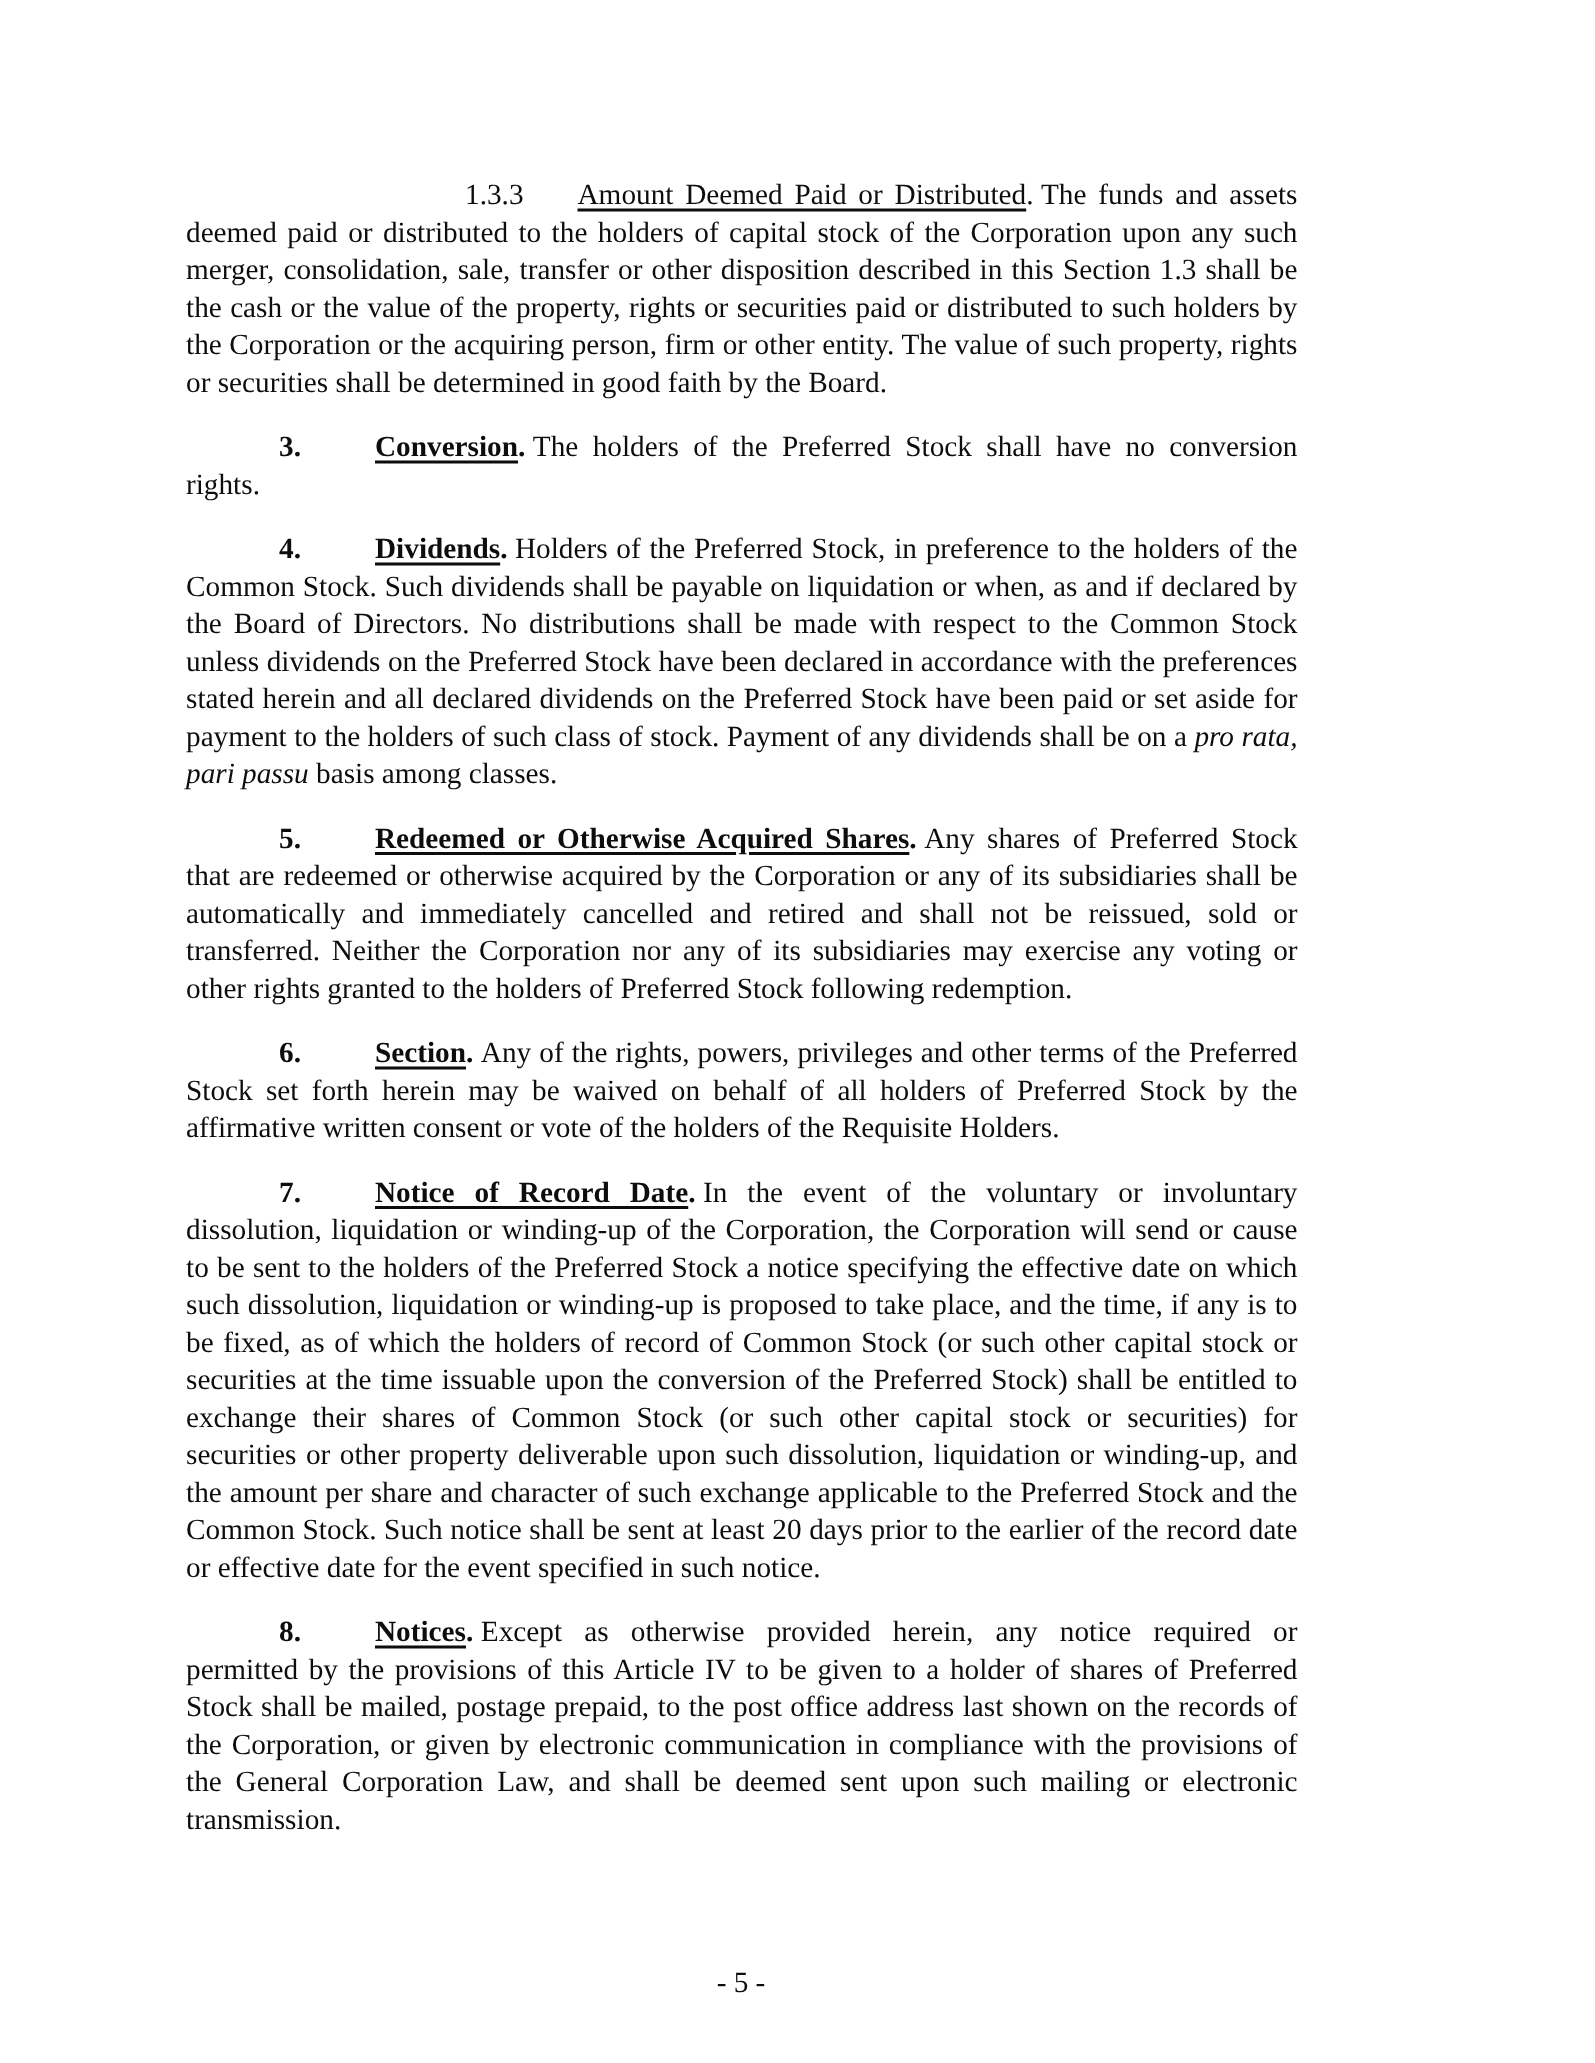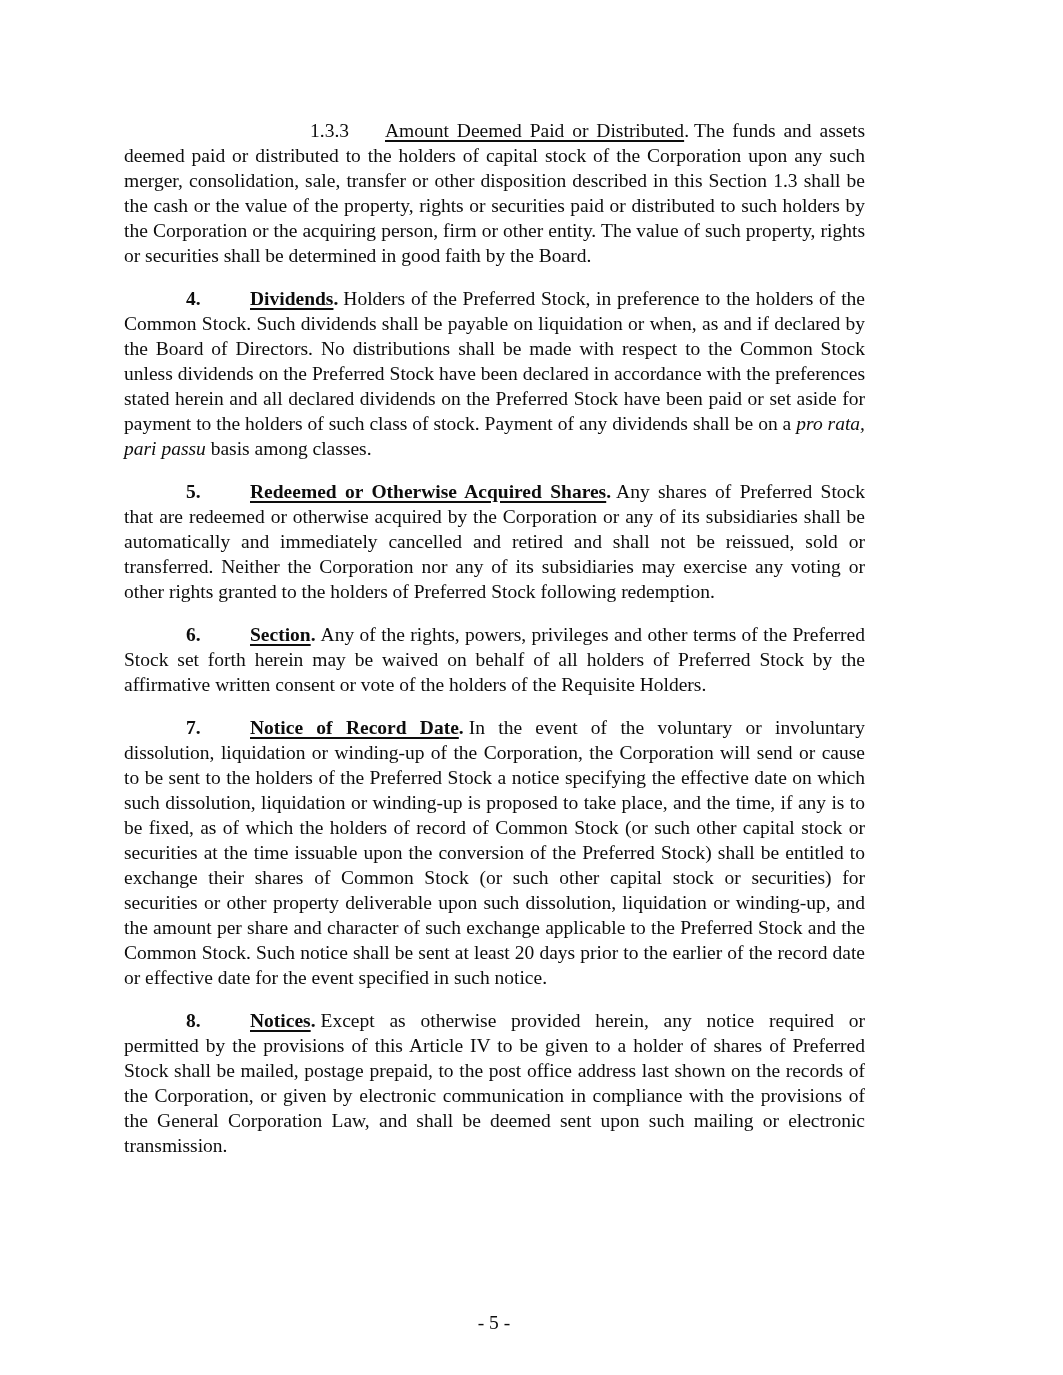--- a/index.html
+++ b/index.html
@@ -68,20 +68,21 @@
   }
 </style>
 </head>
 <body>
 
 <div class="page">
 
   <p class="para intro"><span class="num">1.3.3</span><span class="head">Amount Deemed Paid or Distributed</span><span class="headdot">.</span><span class="body">The funds and assets deemed paid or distributed to the holders of capital stock of the Corporation upon any such merger, consolidation, sale, transfer or other disposition described in this Section 1.3 shall be the cash or the value of the property, rights or securities paid or distributed to such holders by the Corporation or the acquiring person, firm or other entity. The value of such property, rights or securities shall be determined in good faith by the Board.</span></p>
 
 
+  <p class="para sec"><span class="num">3.</span><span class="head">Conversion</span><span class="headdot">.</span><span class="body">The holders of the Preferred Stock shall have no conversion rights.</span></p>
 
   <p class="para sec"><span class="num">4.</span><span class="head">Dividends</span><span class="headdot">.</span><span class="body">Holders of the Preferred Stock, in preference to the holders of the Common Stock. Such dividends shall be payable on liquidation or when, as and if declared by the Board of Directors. No distributions shall be made with respect to the Common Stock unless dividends on the Preferred Stock have been declared in accordance with the preferences stated herein and all declared dividends on the Preferred Stock have been paid or set aside for payment to the holders of such class of stock. Payment of any dividends shall be on a </span><i class="body-italic">pro rata, pari passu</i><span class="body"> basis among classes.</span></p>
 
   <p class="para sec"><span class="num">5.</span><span class="head">Redeemed or Otherwise Acquired Shares</span><span class="headdot">.</span><span class="body">Any shares of Preferred Stock that are redeemed or otherwise acquired by the Corporation or any of its subsidiaries shall be automatically and immediately cancelled and retired and shall not be reissued, sold or transferred. Neither the Corporation nor any of its subsidiaries may exercise any voting or other rights granted to the holders of Preferred Stock following redemption.</span></p>
 
   <p class="para sec"><span class="num">6.</span><span class="head">Section</span><span class="headdot">.</span><span class="body">Any of the rights, powers, privileges and other terms of the Preferred Stock set forth herein may be waived on behalf of all holders of Preferred Stock by the affirmative written consent or vote of the holders of the Requisite Holders.</span></p>
 
   <p class="para sec"><span class="num">7.</span><span class="head">Notice of Record Date</span><span class="headdot">.</span><span class="body">In the event of the voluntary or involuntary dissolution, liquidation or winding-up of the Corporation, the Corporation will send or cause to be sent to the holders of the Preferred Stock a notice specifying the effective date on which such dissolution, liquidation or winding-up is proposed to take place, and the time, if any is to be fixed, as of which the holders of record of Common Stock (or such other capital stock or securities at the time issuable upon the conversion of the Preferred Stock) shall be entitled to exchange their shares of Common Stock (or such other capital stock or securities) for securities or other property deliverable upon such dissolution, liquidation or winding-up, and the amount per share and character of such exchange applicable to the Preferred Stock and the Common Stock. Such notice shall be sent at least 20 days prior to the earlier of the record date or effective date for the event specified in such notice.</span></p>
 
   <p class="para sec"><span class="num">8.</span><span class="head">Notices</span><span class="headdot">.</span><span class="body">Except as otherwise provided herein, any notice required or permitted by the provisions of this Article IV to be given to a holder of shares of Preferred Stock shall be mailed, postage prepaid, to the post office address last shown on the records of the Corporation, or given by electronic communication in compliance with the provisions of the General Corporation Law, and shall be deemed sent upon such mailing or electronic transmission.</span></p>

